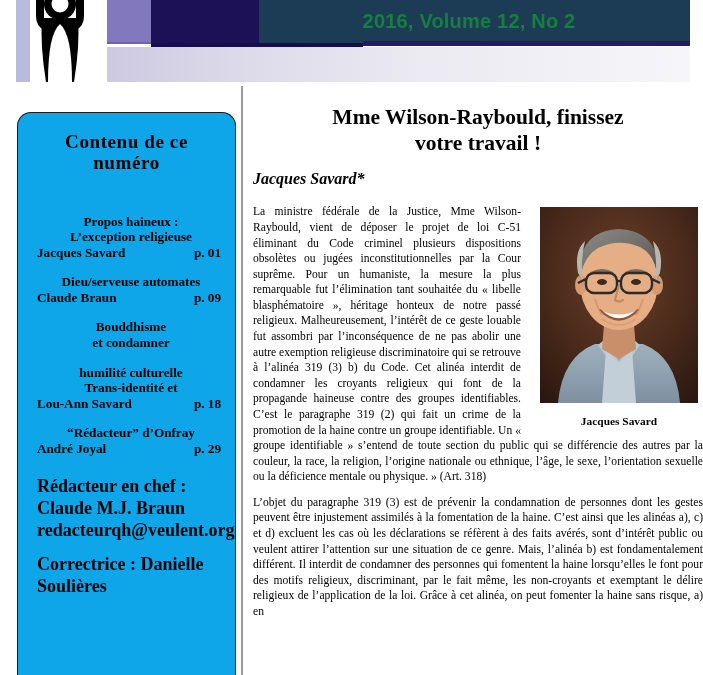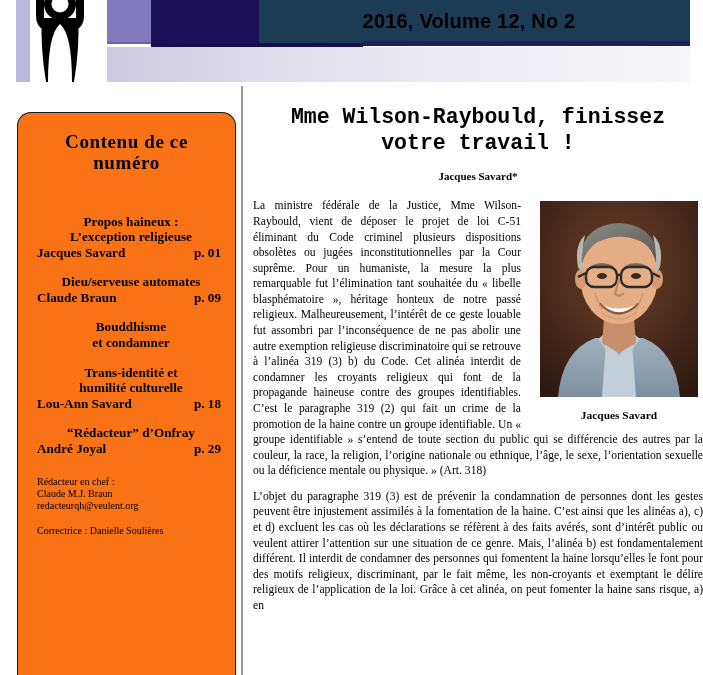--- a/index.html
+++ b/index.html
@@ -79,21 +79,21 @@
     width: 583px; height: 35px;
     background: linear-gradient(to right, #cdc9e2 0%, #dcdae9 22%, #eceaf2 55%, #f6f6f9 100%);
   }
   .mh-title {
     position: absolute;
     left: 259px; top: 0;
     width: 420px; height: 43px;
     display: flex;
     align-items: center;
     justify-content: center;
-    color: #000000;
+    color: #15803d;
     font-family: "Liberation Sans", sans-serif;
     font-weight: bold;
     font-size: 20px;
     letter-spacing: 0.2px;
   }
 
   
   .page {
     position: absolute;
     left: 0; top: 86px;
@@ -108,21 +108,21 @@
     width: 2px; height: 589px;
     background: #9a9a9a;
   }
 
   
   .sidebar {
     position: absolute;
     left: 17px; top: 26px;
     width: 219px;
     height: 563px;
-    background: #f97316;
+    background: #0ea5e9;
     border: 1px solid #1a1a1a;
     border-bottom: none;
     border-top-left-radius: 14px;
     border-top-right-radius: 14px;
     box-sizing: border-box;
   }
   .toc-title {
     margin: 18px 12px 0 12px;
     text-align: center;
     font-weight: bold;
@@ -146,47 +146,47 @@
     display: flex;
     justify-content: space-between;
     align-items: baseline;
   }
   .toc-entry .lastline .auth { white-space: nowrap; }
   .toc-entry .lastline .pg { white-space: nowrap; padding-right: 4px; }
 
   .masthead-info {
     margin: 20px 0 0 0;
     padding: 0 10px 0 19px;
-    font-weight: normal;
-    font-size: 10px;
+    font-weight: bold;
+    font-size: 18px;
     line-height: 1.2;
   }
   .masthead-info .mi-line { display: block; }
   .masthead-info .mi-gap { height: 13px; }
 
   
   .article {
     position: absolute;
     left: 253px; top: 0;
     width: 450px;
     height: 589px;
   }
   .art-title {
     margin: 18px 4px 0 4px;
     text-align: center;
     font-weight: bold;
     font-size: 21.5px;
     line-height: 1.22;
-    font-family: Liberation Mono, monospace;
   }
   .art-byline {
     margin-top: 14px;
-    text-align: center;
-    font-weight: bold;
-    font-size: 11px;
+    text-align: left;
+    font-weight: bold;
+    font-size: 16px;
+    font-style: italic;
   }
 
   .art-body {
     margin-top: 16px;
     font-size: 11.6px;
     line-height: 1.345;
     text-align: justify;
   }
   .art-body p { margin: 0 0 10px 0; }
 
@@ -272,22 +272,22 @@
           <span class="pg">p. 09</span>
         </span>
       </div>
 
       <div class="toc-entry">
         <span class="line">Bouddhisme</span>
         <span class="line">et condamner</span>
       </div>
 
       <div class="toc-entry">
+        <span class="line">humilité culturelle</span>
         <span class="line">Trans-identité et</span>
-        <span class="line">humilité culturelle</span>
         <span class="lastline">
           <span class="auth">Lou-Ann Savard</span>
           <span class="pg">p. 18</span>
         </span>
       </div>
 
       <div class="toc-entry">
         <span class="line">“Rédacteur” d’Onfray</span>
         <span class="lastline">
           <span class="auth">André Joyal</span>

